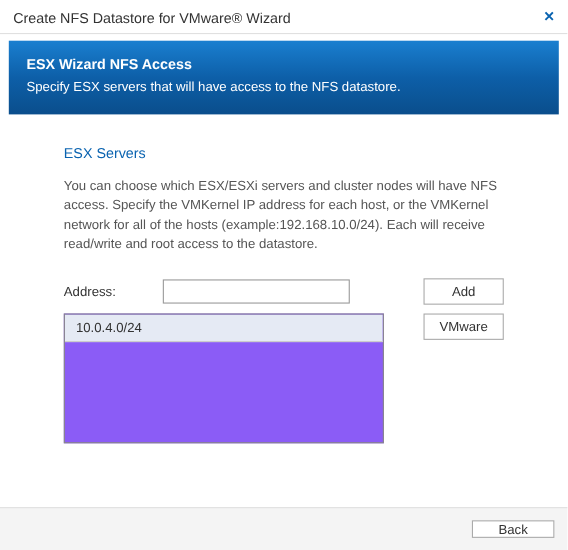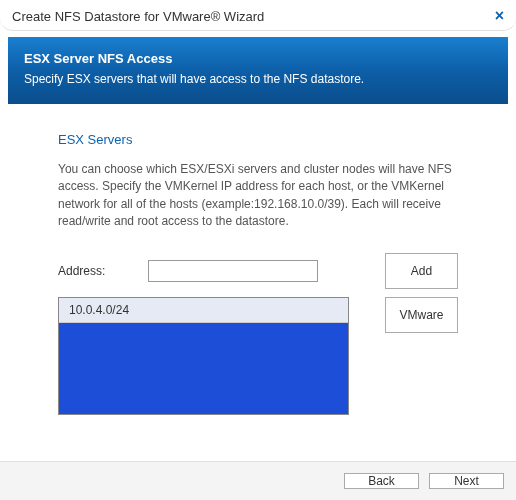--- a/index.html
+++ b/index.html
@@ -14,21 +14,20 @@
       background: #fff;
       position: relative;
       overflow: hidden;
     }
     .title-bar {
       display: flex;
       justify-content: space-between;
       align-items: center;
       padding: 8px 12px 6px 12px;
       border-bottom: 1px solid #e0e0e0;
-      border-radius: 13px;
     }
     .title-text {
       font-size: 13px;
       color: #333;
     }
     .close-x {
       color: #0a63b0;
       font-size: 16px;
       font-weight: bold;
       cursor: pointer;
@@ -76,35 +75,35 @@
     }
     .addr-input {
       width: 170px;
       height: 22px;
       border: 1px solid #999;
       padding: 0 4px;
       font-size: 12px;
     }
     .btn {
       width: 73px;
-      height: 36px;
+      height: 24px;
       background: #fff;
       border: 1px solid #aaa;
       font-size: 12px;
       color: #333;
       cursor: pointer;
     }
     .side-btn {
       margin-left: auto;
     }
     .list-box {
       width: 291px;
       height: 118px;
       border: 1px solid #888;
-      background: #1d4ed8;
+      background: #8b5cf6;
       overflow: auto;
     }
     .list-item {
       font-size: 12px;
       color: #333;
       padding: 5px 10px;
       background: #e5eaf4;
       border-bottom: 1px solid #ccc;
     }
     .list-row {
@@ -130,38 +129,37 @@
   </style>
 </head>
 <body>
 
 <div class="title-bar">
   <span class="title-text">Create NFS Datastore for VMware® Wizard</span>
   <span class="close-x">×</span>
 </div>
 
 <div class="header-banner">
-  <div class="header-title">ESX Server NFS Access</div>
+  <div class="header-title">ESX Wizard NFS Access</div>
   <div class="header-subtitle">Specify ESX servers that will have access to the NFS datastore.</div>
 </div>
 
 <div class="content">
   <div class="section-title">ESX Servers</div>
-  <div class="description">You can choose which ESX/ESXi servers and cluster nodes will have NFS access. Specify the VMKernel IP address for each host, or the VMKernel network for all of the hosts (example:192.168.10.0/39). Each will receive read/write and root access to the datastore.</div>
+  <div class="description">You can choose which ESX/ESXi servers and cluster nodes will have NFS access. Specify the VMKernel IP address for each host, or the VMKernel network for all of the hosts (example:192.168.10.0/24). Each will receive read/write and root access to the datastore.</div>
 
   <div class="row">
     <span class="addr-label">Address:</span>
     <input type="text" class="addr-input" value="" style="">
     <button class="btn side-btn">Add</button>
   </div>
 
   <div class="list-row">
     <div class="list-box">
       <div class="list-item">10.0.4.0/24</div>
     </div>
     <button class="btn side-btn">VMware</button>
   </div>
 </div>
 
 <div class="footer">
   <button class="btn">Back</button>
-  <button class="btn">Next</button>
 </div>
 
 </body></html>

